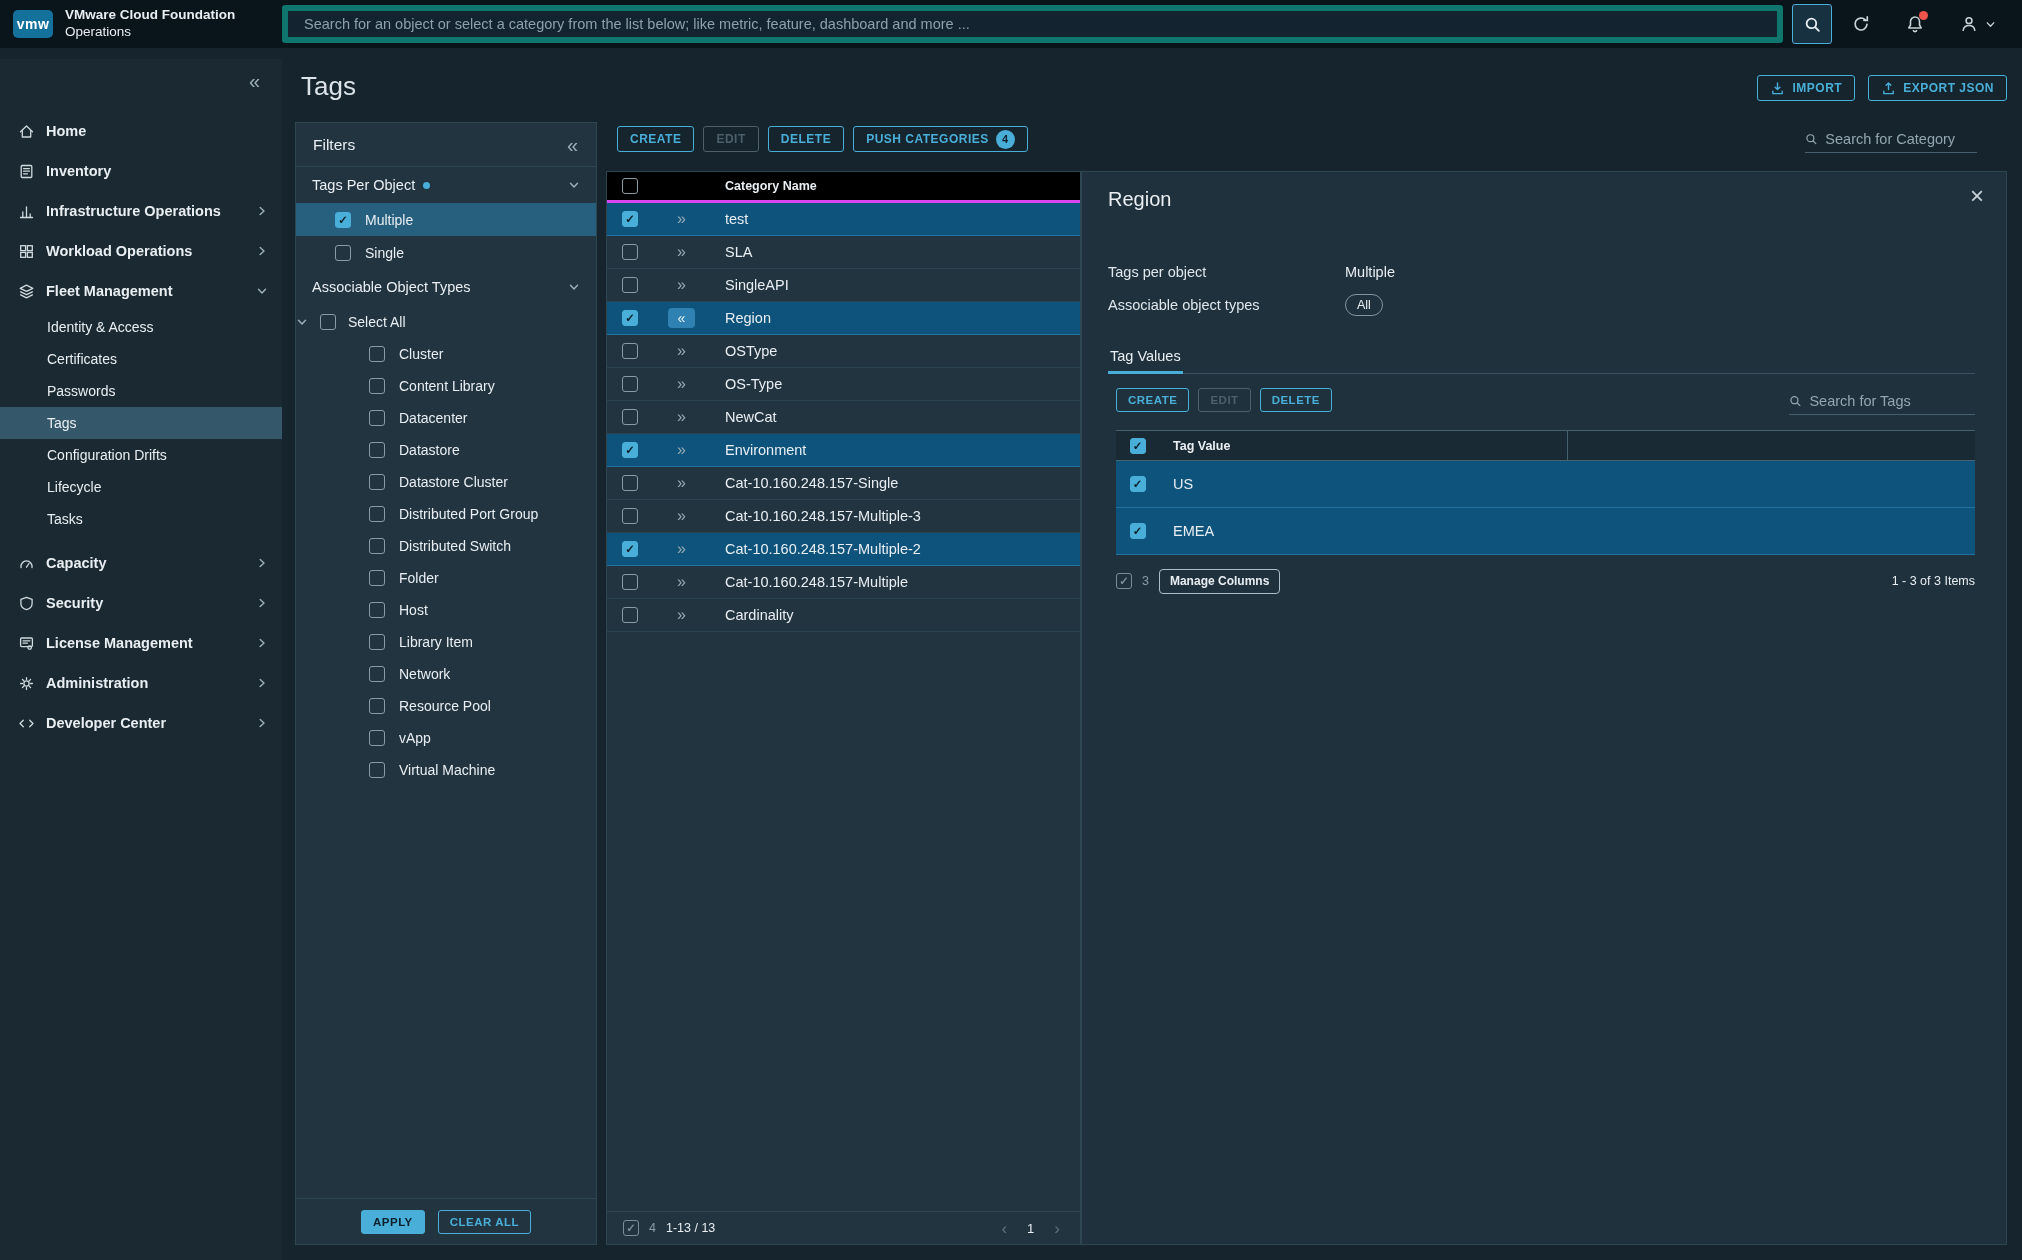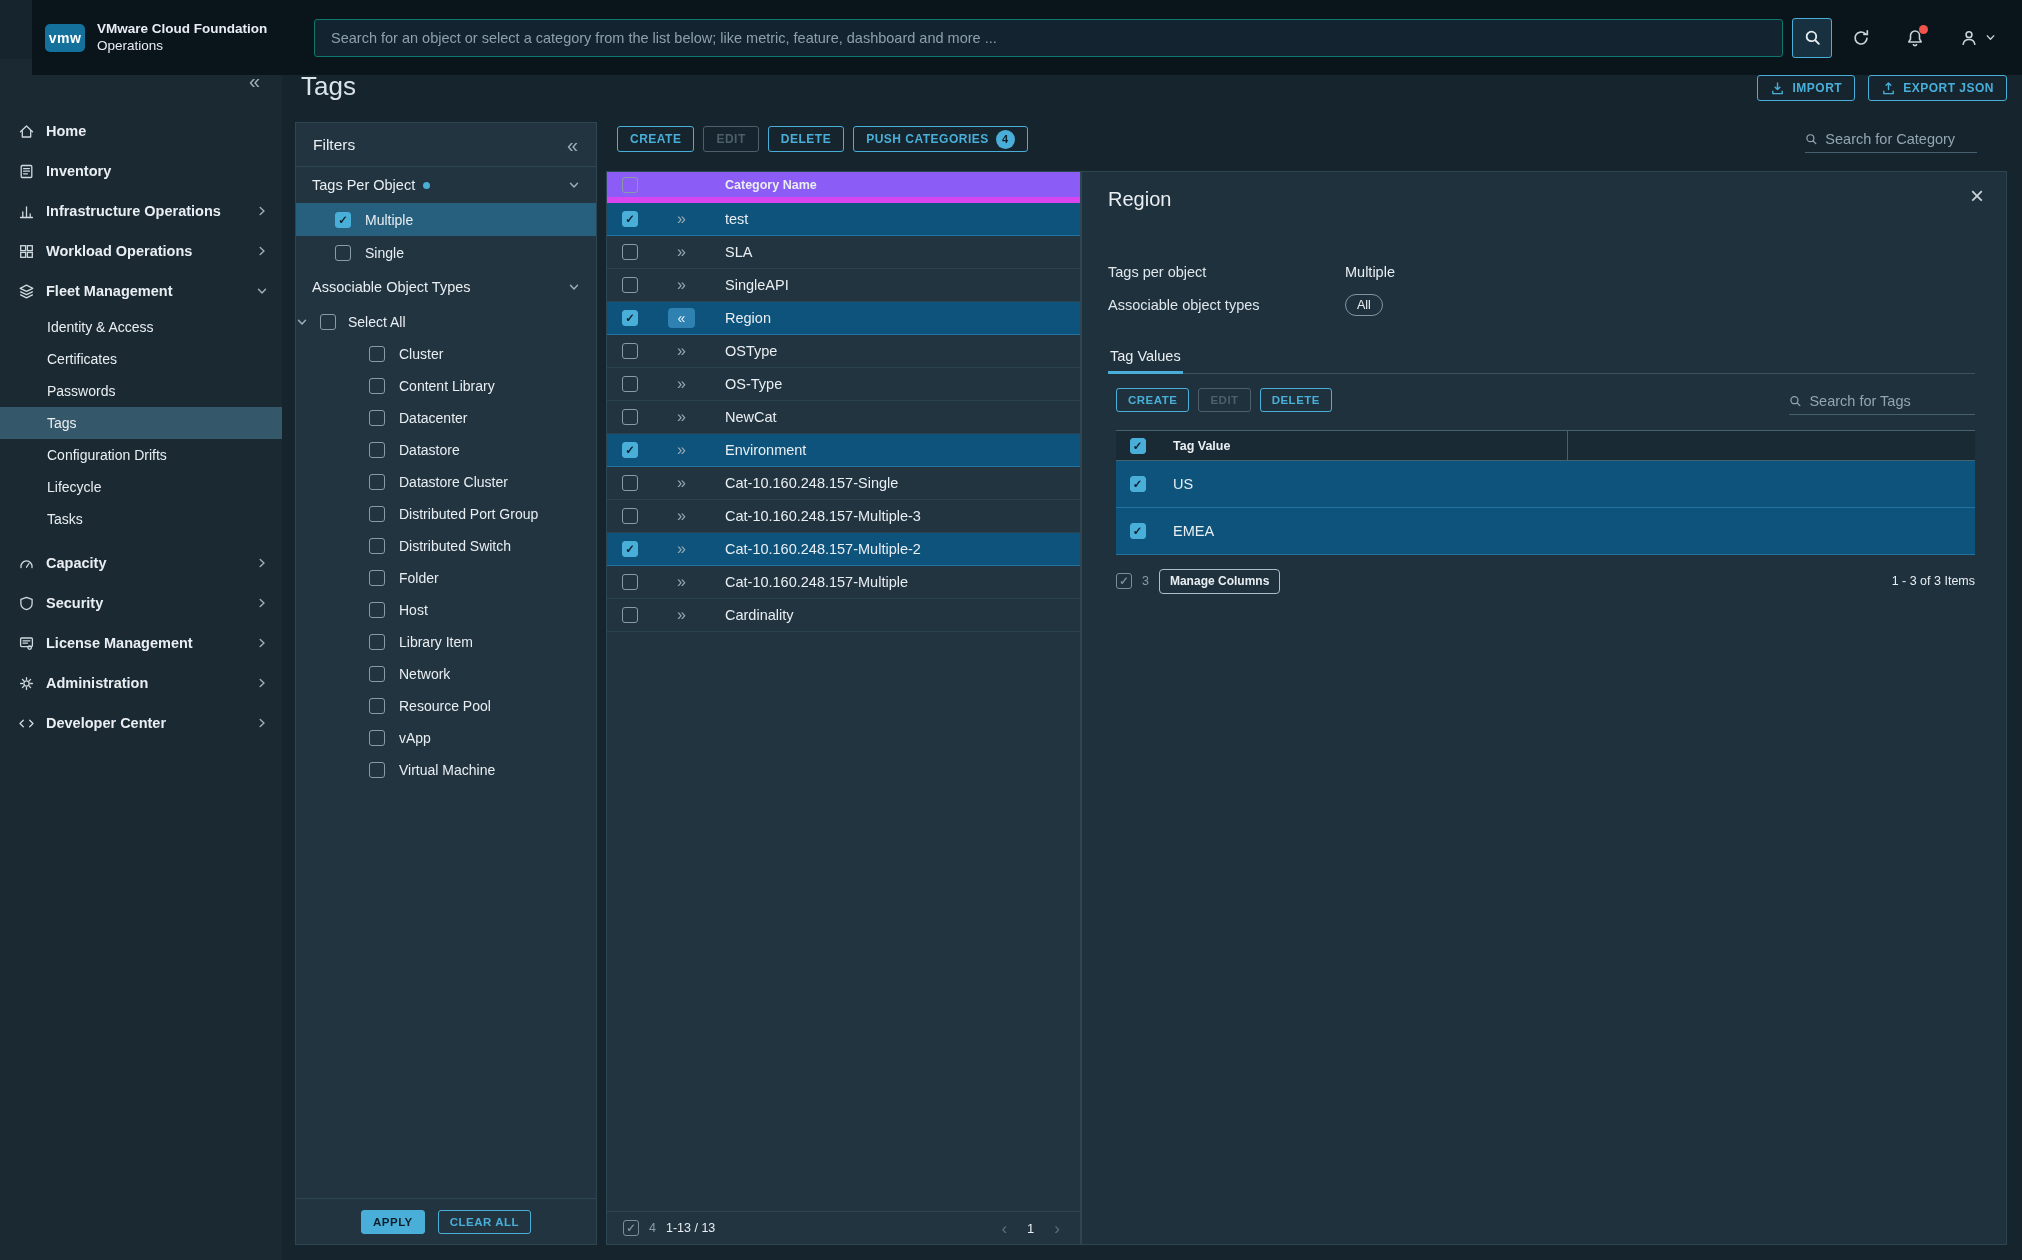--- a/index.html
+++ b/index.html
@@ -5,26 +5,26 @@
   * { box-sizing: border-box; }
   html,body { margin:0; padding:0; }
   body {
     width:2022px; height:1260px; position:relative; overflow:hidden;
     background:#16242d; color:#e9eef2;
     font-family:"Liberation Sans", sans-serif;
   }
   svg { display:block; }
 
   
-  .topbar { position:absolute; top:0; left:0; right:0; height:75px; background:#0a141b; display:flex; align-items:center; z-index:5;margin-left:32px; }
+  .topbar { position:absolute; top:0; left:0; right:0; height:48px; background:#0a141b; display:flex; align-items:center; z-index:5; }
   .brand { flex:0 0 282px; display:flex; align-items:center; gap:12px; padding-left:13px; }
   .logo { width:40px; height:28px; border-radius:5px; background:#13719c; color:#fff; font-weight:700; font-size:14px; display:flex; align-items:center; justify-content:center; letter-spacing:.5px; }
   .brand-l1 { font-size:13.5px; font-weight:700; line-height:1.25; }
   .brand-l2 { font-size:13.5px; line-height:1.25; }
-  .gsearch { flex:1; height:38px; margin-right:9px; background:#132430; border:1px solid #0f766e; border-radius:3px; color:#dfe8ec; font-size:14.5px; padding:0 16px; font-family:inherit; outline:none; }
+  .gsearch { flex:1; height:38px; margin-right:9px; background:#132430; border:6px solid #0f766e; border-radius:3px; color:#dfe8ec; font-size:14.5px; padding:0 16px; font-family:inherit; outline:none; }
   .gsearch::placeholder { color:#8da0ab; }
   .gsearch-btn { flex:0 0 40px; width:40px; height:40px; border:1px solid #49afd9; background:#173140; border-radius:3px; display:flex; align-items:center; justify-content:center; color:#e6eef2; cursor:pointer; margin-right:20px; }
   .top-icons { display:flex; align-items:center; gap:36px; padding-right:26px; color:#c8d2d8; }
   .icon-btn { position:relative; background:none; border:none; color:#c8d2d8; padding:0; cursor:pointer; display:flex; align-items:center; gap:7px; }
   .notif-dot { position:absolute; top:-4px; right:-4px; width:9px; height:9px; border-radius:50%; background:#f1544b; }
 
   
   .sidebar { position:absolute; top:59px; left:0; width:282px; bottom:0; background:#1b2a32; }
   .collapse-row { height:44px; display:flex; align-items:center; justify-content:flex-end; padding-right:22px; }
   .guill { color:#9fb1bb; font-size:20px; line-height:1; cursor:pointer; background:none; border:none; padding:0; }
@@ -70,21 +70,21 @@
   .cbx.gray::after { content:"\2713"; position:absolute; inset:-1px; display:flex; align-items:center; justify-content:center; font-size:11.5px; font-weight:700; color:#7c8d97; }
 
   
   .cat-toolbar { position:absolute; left:335px; top:67px; display:flex; gap:9px; }
   .search-inline { position:absolute; display:flex; align-items:center; gap:8px; border-bottom:1px solid #46606e; height:27px; color:#93a6b0; }
   .search-inline input { background:transparent; border:none; outline:none; color:#dfe8ec; font-size:14.5px; font-family:inherit; width:100%; padding:0; }
   .search-inline input::placeholder { color:#93a6b0; }
   #cat-search { top:67px; right:45px; width:172px; }
 
   .cat-card { left:324px; top:112px; width:475px; bottom:15px; }
-  .thead { height:31px; display:flex; align-items:center; background:#8b5cf6; border-bottom:6px solid #d946ef; font-size:12.5px; font-weight:700; }
+  .thead { height:31px; display:flex; align-items:center; background:#000000; border-bottom:3px solid #d946ef; font-size:12.5px; font-weight:700; }
   .cell-cb { width:46px; display:flex; justify-content:center; }
   .cell-chev { width:57px; display:flex; justify-content:center; }
   .cell-name { flex:1; padding-left:15px; font-size:14.5px; }
   .thead .cell-name { font-size:12.5px; }
   .crow { height:33px; display:flex; align-items:center; border-bottom:1px solid #2b4250; cursor:pointer; }
   .crow.checked { background:#0e537c; border-bottom-color:#2273a0; }
   .chev2 { color:#97a9b3; font-size:16px; line-height:1; cursor:pointer; }
   .chev2::after { content:"\00BB"; }
   .crow.active .chev2 { background:#2e81b0; color:#eaf6fb; border-radius:4px; width:27px; height:20px; display:flex; align-items:center; justify-content:center; font-size:14px; }
   .crow.active .chev2::after { content:"\00AB"; }

